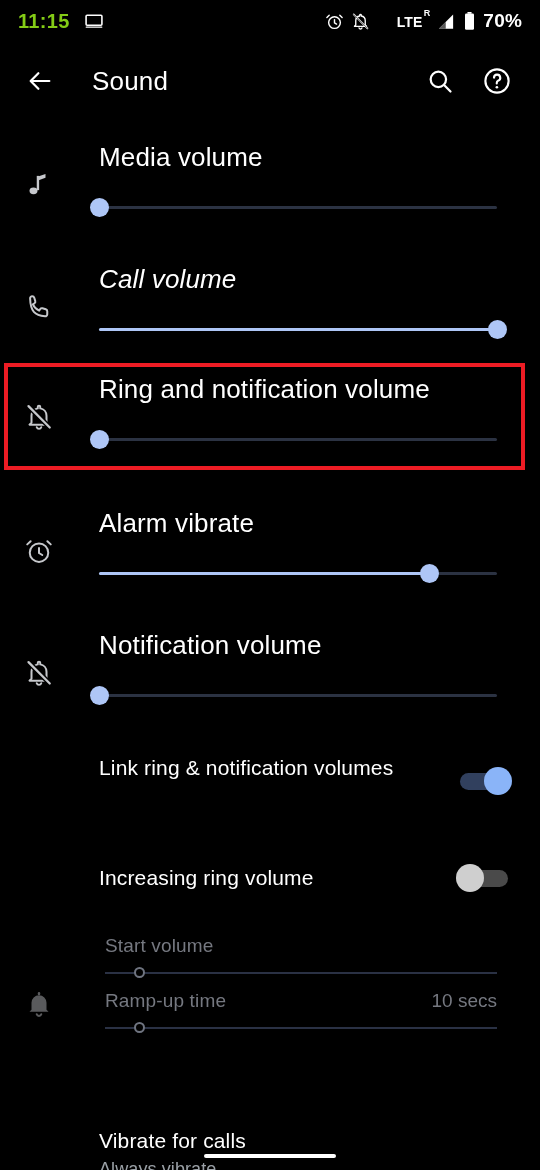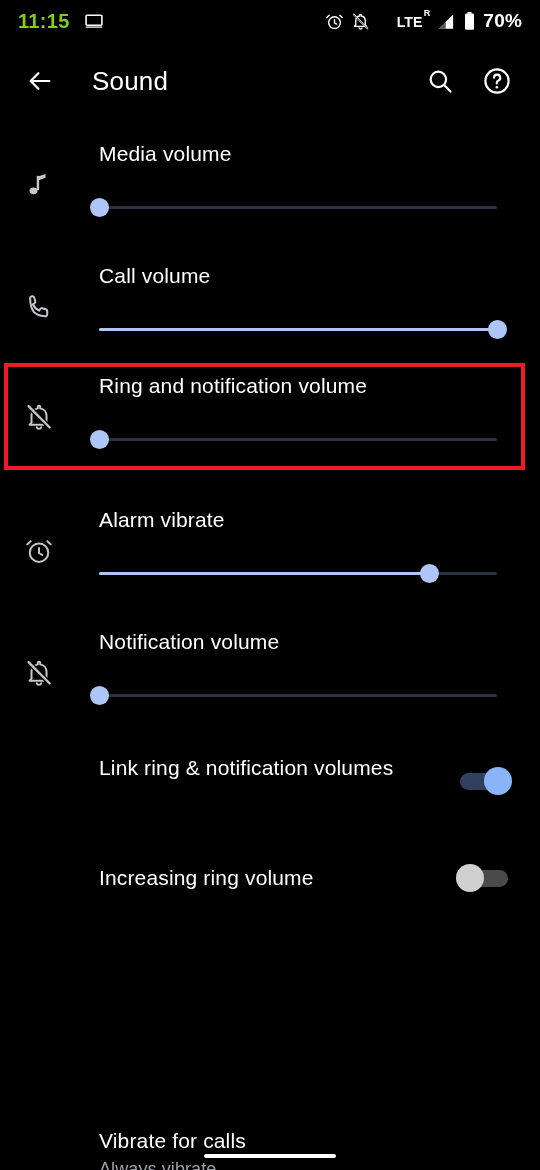--- a/index.html
+++ b/index.html
@@ -32,21 +32,21 @@
   .appbar .title{ font-size:26px; color:#fff; margin-left:24px; letter-spacing:.2px;}
   .appbar .actions{ margin-left:auto; display:flex; align-items:center; gap:28px; margin-right:28px; }
 
   
   .vol-row{ position:absolute; left:0; width:540px; height:122px; }
   .vol-icon{
     position:absolute; left:22px; top:50%; transform:translateY(-50%);
     width:34px; height:34px; display:flex; align-items:center; justify-content:center;
   }
   .vol-label{
-    position:absolute; left:99px; top:18px; font-size:21px; color:#fff;
+    position:absolute; left:99px; top:18px; font-size:26px; color:#fff;
     letter-spacing:.15px; white-space:nowrap;
   }
   .slider{ position:absolute; left:99px; right:43px; top:72px; height:24px; }
   .track{
     position:absolute; left:0; right:0; top:10px; height:3px;
     background:#2b3242; border-radius:2px;
   }
   .fill{
     position:absolute; left:0; top:10px; height:3px;
     background:#aec6f6; border-radius:2px;
@@ -193,21 +193,21 @@
         </svg>
     </div>
     <div class="vol-label">Media volume</div>
     <div class="slider">
       <div class="track"></div>
       <div class="fill" style="width:0%"></div>
       <div class="thumb" style="left:0%"></div>
     </div>
   </div>
 
-  <div class="vol-row" style="top:246px;">
+  <div class="vol-row" style="top:246px;font-style:italic;">
     <div class="vol-icon">
       <svg width="30" height="30" viewBox="0 0 24 24">
           <path d="M6.6 3.4c.8 0 1.4.5 1.6 1.2l.8 2.6c.2.7 0 1.4-.6 1.8l-1.3.9c1 2.2 2.8 4 5 5l.9-1.3c.4-.6 1.1-.8 1.8-.6l2.6.8c.7.2 1.2.9 1.2 1.6v2.3c0 1-.8 1.8-1.8 1.7C8.6 18.8 5.2 15.4 4.9 5.2 4.8 4.2 5.6 3.4 6.6 3.4z" fill="none" stroke="#c6c8cc" stroke-width="1.6" stroke-linejoin="round"></path>
         </svg>
     </div>
     <div class="vol-label">Call volume</div>
     <div class="slider">
       <div class="track"></div>
       <div class="fill" style="width:100%"></div>
       <div class="thumb" style="left:100%"></div>
@@ -274,20 +274,46 @@
   </div>
 
   <div class="switch-row" style="top:862px; height:46px;">
     <div class="switch-label" style="top:0;">Increasing ring volume</div>
     <div class="switch off" style="top:2px;">
       <div class="sw-track"></div>
       <div class="sw-thumb"></div>
     </div>
   </div>
 
+  <div class="ramp" style="top:925px; height:125px;">
+    <div class="ramp-icon">
+      <svg width="30" height="30" viewBox="0 0 24 24">
+          <path d="M18 16.5V11a6 6 0 0 0-12 0v5.5l-1.6 1.6h15.2L18 16.5z" fill="#c6c8cc"></path>
+          <path d="M10.2 20.2a1.9 1.9 0 0 0 3.6 0" fill="none" stroke="#c6c8cc" stroke-width="1.7" stroke-linecap="round"></path>
+          <rect x="11" y="2.4" width="2" height="2.6" rx="1" fill="#c6c8cc"></rect>
+        </svg>
+    </div>
+
+    <div class="ramp-sub" style="top:10px;">
+      <span class="ramp-lab">Start volume</span>
+    </div>
+    <div class="ramp-slider" style="top:40px;">
+      <div class="ramp-track"></div>
+      <div class="ramp-thumb" style="left:9%"></div>
+    </div>
+
+    <div class="ramp-sub" style="top:65px;">
+      <span class="ramp-lab">Ramp-up time</span>
+      <span class="ramp-val">10 secs</span>
+    </div>
+    <div class="ramp-slider" style="top:95px;">
+      <div class="ramp-track"></div>
+      <div class="ramp-thumb" style="left:9%"></div>
+    </div>
+  </div>
 
   <div class="list-item" style="top:1085px; height:62px;margin-top:44px;">
     <div class="li-title">Vibrate for calls</div>
     <div class="li-sub">Always vibrate</div>
   </div>
 
   <div class="navbar"></div>
 
 </div>
 

